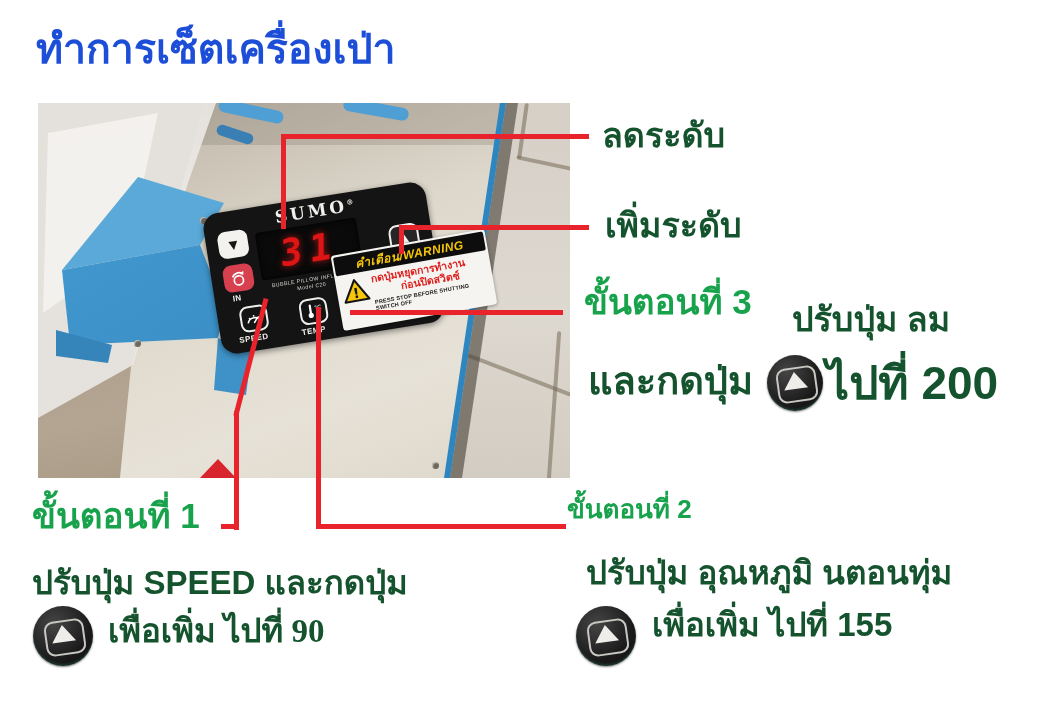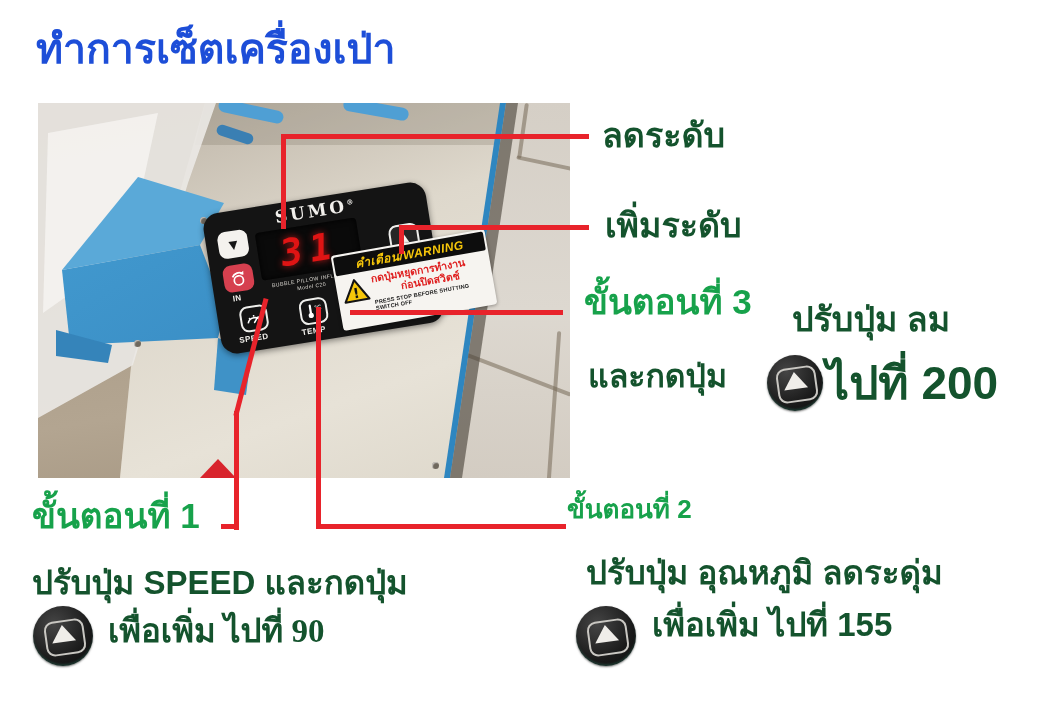--- a/index.html
+++ b/index.html
@@ -145,21 +145,21 @@
   
   .rline{background:#e8232b;z-index:30;}
 
   
   .thai{color:#14532d;font-weight:bold;}
   .green{color:#17a24b;font-weight:bold;}
   .lab-decrease{left:602px;top:108px;font-size:34px;}
   .lab-increase{left:596px;top:198px;font-size:34px;margin-left:9px;}
   .s3-head{left:584px;top:274px;font-size:35px;}
   .s3-l1{left:792px;top:292px;font-size:34px;}
-  .s3-l2{left:588px;top:350px;font-size:32px;}
+  .s3-l2{left:588px;top:350px;font-size:38px;}
   .s3-l3{left:826px;top:346px;font-size:46px;}
   .s1-head{left:32px;top:488px;font-size:35px;}
   .s1-l1{left:32px;top:556px;font-size:33px;}
   .s1-l2{left:108px;top:604px;font-size:33px;font-family:Liberation Serif, serif;}
   .s2-head{left:567px;top:488px;font-size:26px;}
   .s2-l1{left:586px;top:546px;font-size:33px;}
   .s2-l2{left:652px;top:598px;font-size:33px;}
 
   
   .step-btn{
@@ -319,18 +319,18 @@
 
 <div class="abs green s1-head nosel">ขั้นตอนที่ 1</div>
 <div class="abs thai s1-l1 nosel">ปรับปุ่ม SPEED และกดปุ่ม</div>
 <div class="abs step-btn icon-s1">
     <span class="sq"></span>
     <span class="tri"></span>
   </div>
 <div class="abs thai s1-l2 nosel">เพื่อเพิ่ม ไปที่ 90</div>
 
 <div class="abs green s2-head nosel">ขั้นตอนที่ 2</div>
-<div class="abs thai s2-l1 nosel">ปรับปุ่ม อุณหภูมิ ลดระดุ่ม</div>
+<div class="abs thai s2-l1 nosel">ปรับปุ่ม อุณหภูมิ นตอนทุ่ม</div>
 <div class="abs step-btn icon-s2">
     <span class="sq"></span>
     <span class="tri"></span>
   </div>
 <div class="abs thai s2-l2 nosel">เพื่อเพิ่ม ไปที่ 155</div>
 
 </body></html>

